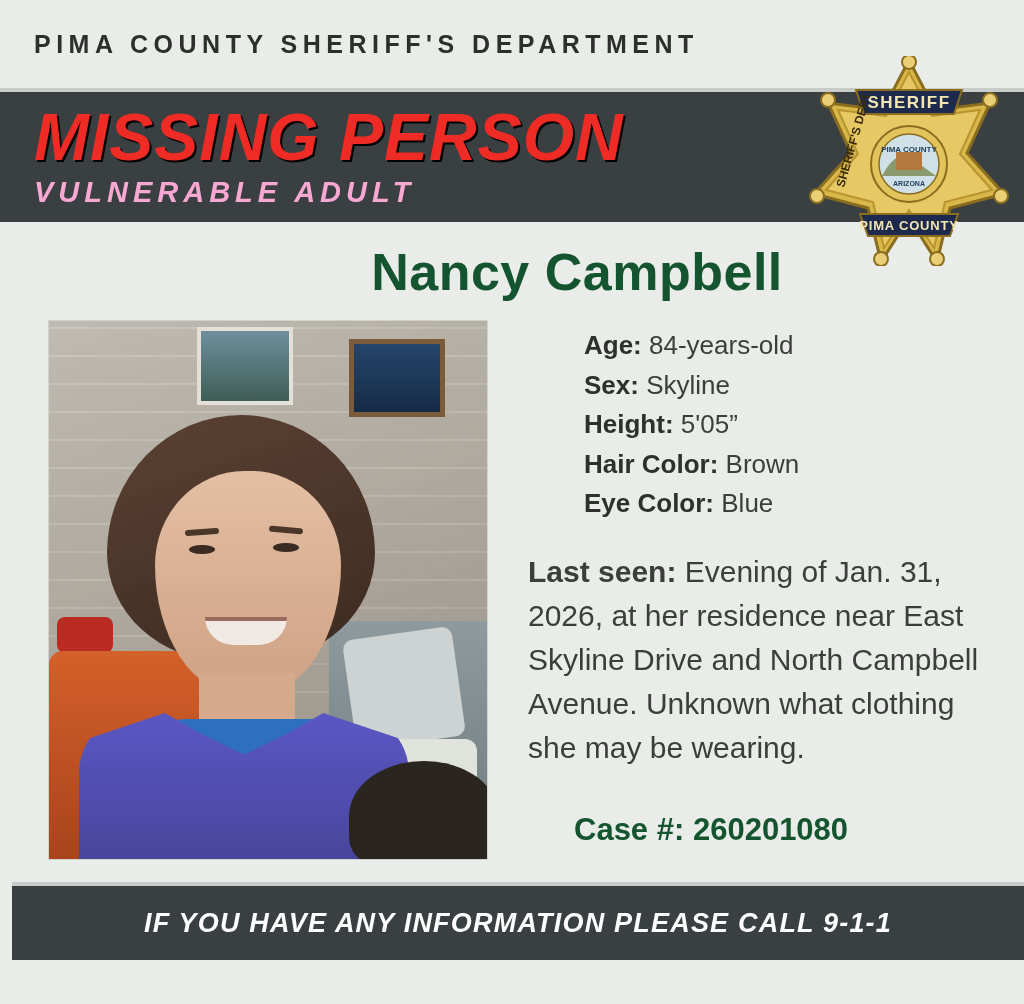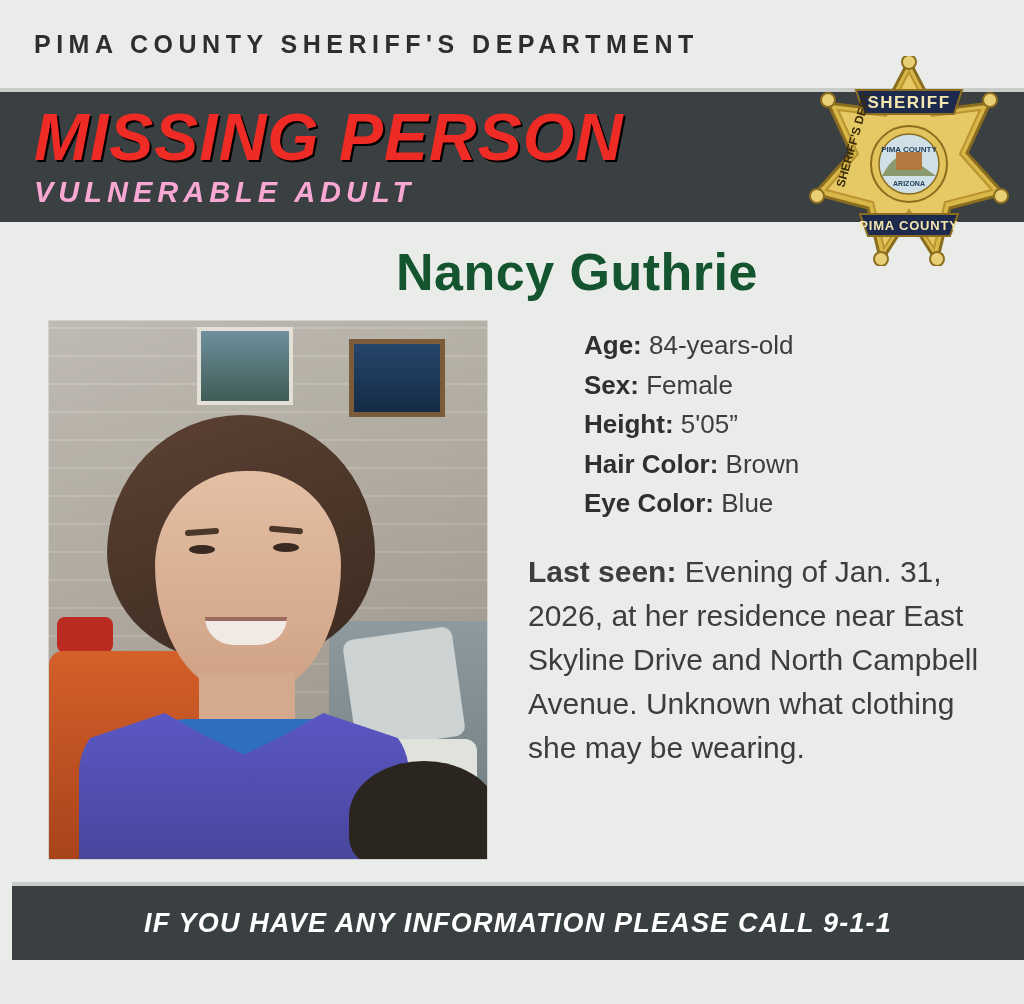--- a/index.html
+++ b/index.html
@@ -231,21 +231,21 @@
 
         <text font-family="Liberation Sans, sans-serif" font-size="12" font-weight="bold" fill="#3b2d09" transform="translate(40,132) rotate(-74)">SHERIFF'S DEPT.</text>
 
         <path d="M56,158 L154,158 L146,180 L64,180 Z" fill="#1d2a4d" stroke="#8a6d1f" stroke-width="2"></path>
         <text x="105" y="174" font-family="Liberation Sans, sans-serif" font-size="13" font-weight="bold" fill="#f3e6b0" text-anchor="middle" letter-spacing="0.8">PIMA COUNTY</text>
       </g>
     </svg>
   </div>
 
   <div class="body-area">
-    <div class="person-name">Nancy Guthrie</div>
+    <div class="person-name">Nancy Campbell</div>
 
     <div class="content-row">
       <div class="photo">
         <div class="ph-wall"></div>
         <div class="ph-art1"></div>
         <div class="ph-art2"></div>
         <div class="ph-sofa"></div>
         <div class="ph-pillow"></div>
         <div class="ph-pillow2"></div>
         <div class="ph-red"></div>
@@ -263,40 +263,44 @@
         <div class="ph-dog"></div>
       </div>
 
       <div class="details">
         <div class="detail-line">
           <span class="lbl">Age:</span>
           <span>84-years-old</span>
         </div>
         <div class="detail-line">
           <span class="lbl">Sex:</span>
-          <span>Female</span>
+          <span>Skyline</span>
         </div>
         <div class="detail-line">
           <span class="lbl">Height:</span>
           <span>5'05”</span>
         </div>
         <div class="detail-line">
           <span class="lbl">Hair Color:</span>
           <span>Brown</span>
         </div>
         <div class="detail-line">
           <span class="lbl">Eye Color:</span>
           <span>Blue</span>
         </div>
 
         <div class="lastseen">
           <span class="lbl">Last seen:</span>
           <span>Evening of Jan. 31, 2026, at her residence near East Skyline Drive and North Campbell Avenue. Unknown what clothing she may be wearing.</span>
         </div>
 
+        <div class="case">
+          <span>Case #:</span>
+          <span>260201080</span>
+        </div>
       </div>
     </div>
   </div>
 
   <div class="footer">
     <div class="footer-text">IF YOU HAVE ANY INFORMATION PLEASE CALL 9-1-1</div>
   </div>
 
 </div>
 

